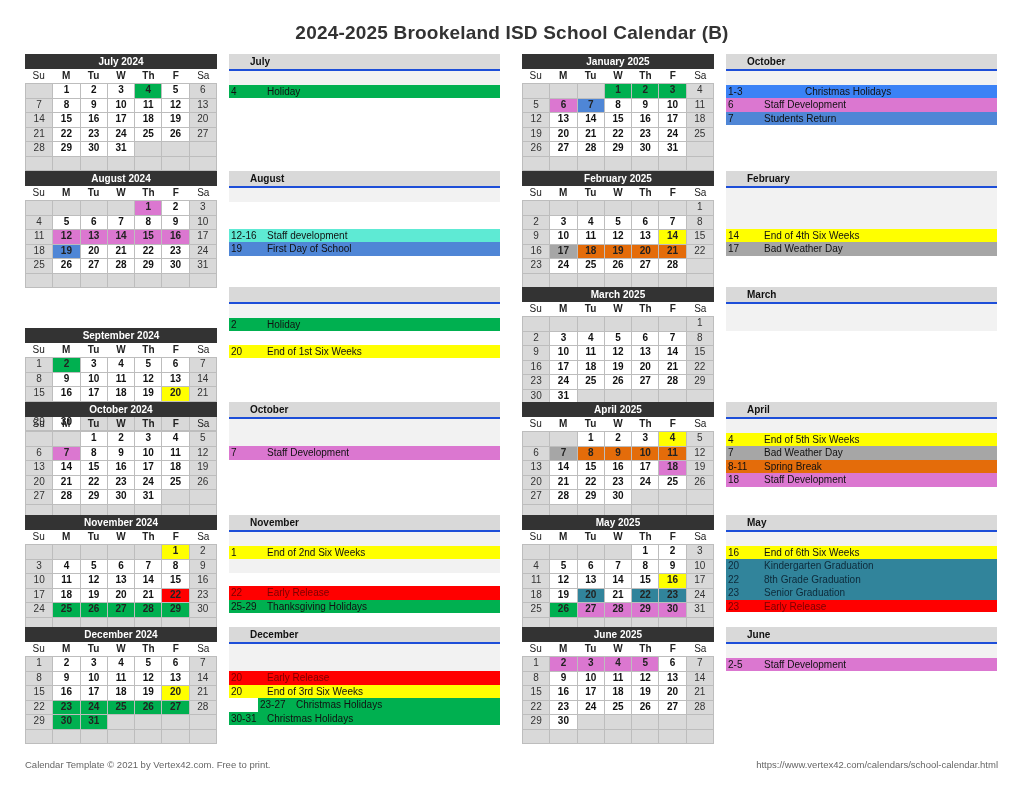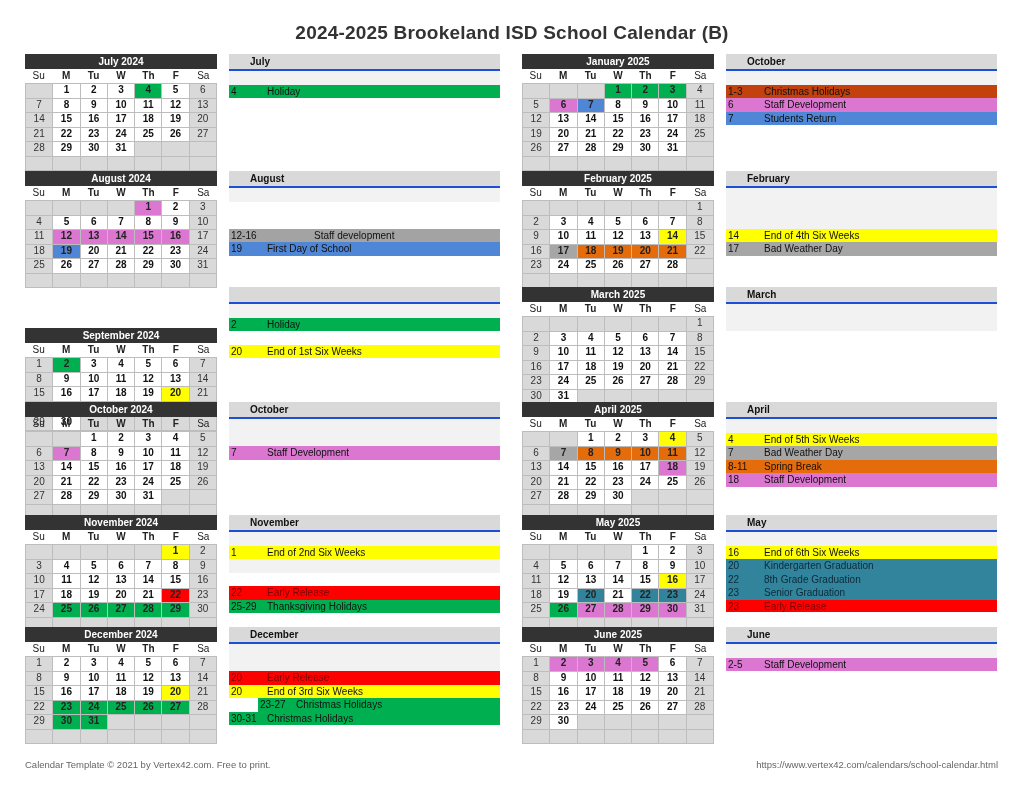--- a/index.html
+++ b/index.html
@@ -153,21 +153,21 @@
         <div class="cell empty"></div>
         <div class="cell empty"></div>
       </div>
     </div>
     <div class="ev" style="left: 229px; top: 171px;">
       <div class="ev-head">August</div>
       <div class="ev-list">
         <div class="ev-row blank shade"></div>
         <div class="ev-row blank"></div>
         <div class="ev-row blank"></div>
-        <div class="ev-row" style="background: #a3a3a3; gap: 47px;">
+        <div class="ev-row" style="background: #5eead4;">
           <span class="ev-date">12-16</span>
           <span class="ev-label">Staff development</span>
         </div>
         <div class="ev-row" style="background: rgb(79, 134, 214);">
           <span class="ev-date">19</span>
           <span class="ev-label">First Day of School</span>
         </div>
       </div>
     </div>
     <div class="cal" style="left: 25px; top: 287px; margin-top: 41px;">
@@ -516,21 +516,21 @@
         <div class="cell empty"></div>
         <div class="cell empty"></div>
         <div class="cell empty"></div>
         <div class="cell empty"></div>
       </div>
     </div>
     <div class="ev" style="left: 726px; top: 54px;">
       <div class="ev-head">October</div>
       <div class="ev-list">
         <div class="ev-row blank shade"></div>
-        <div class="ev-row" style="background: #c2410c;">
+        <div class="ev-row" style="background: #3b82f6; gap: 41px;">
           <span class="ev-date">1-3</span>
           <span class="ev-label">Christmas Holidays</span>
         </div>
         <div class="ev-row" style="background: rgb(219, 119, 208);">
           <span class="ev-date">6</span>
           <span class="ev-label">Staff Development</span>
         </div>
         <div class="ev-row" style="background: rgb(79, 134, 214);">
           <span class="ev-date">7</span>
           <span class="ev-label">Students Return</span>

